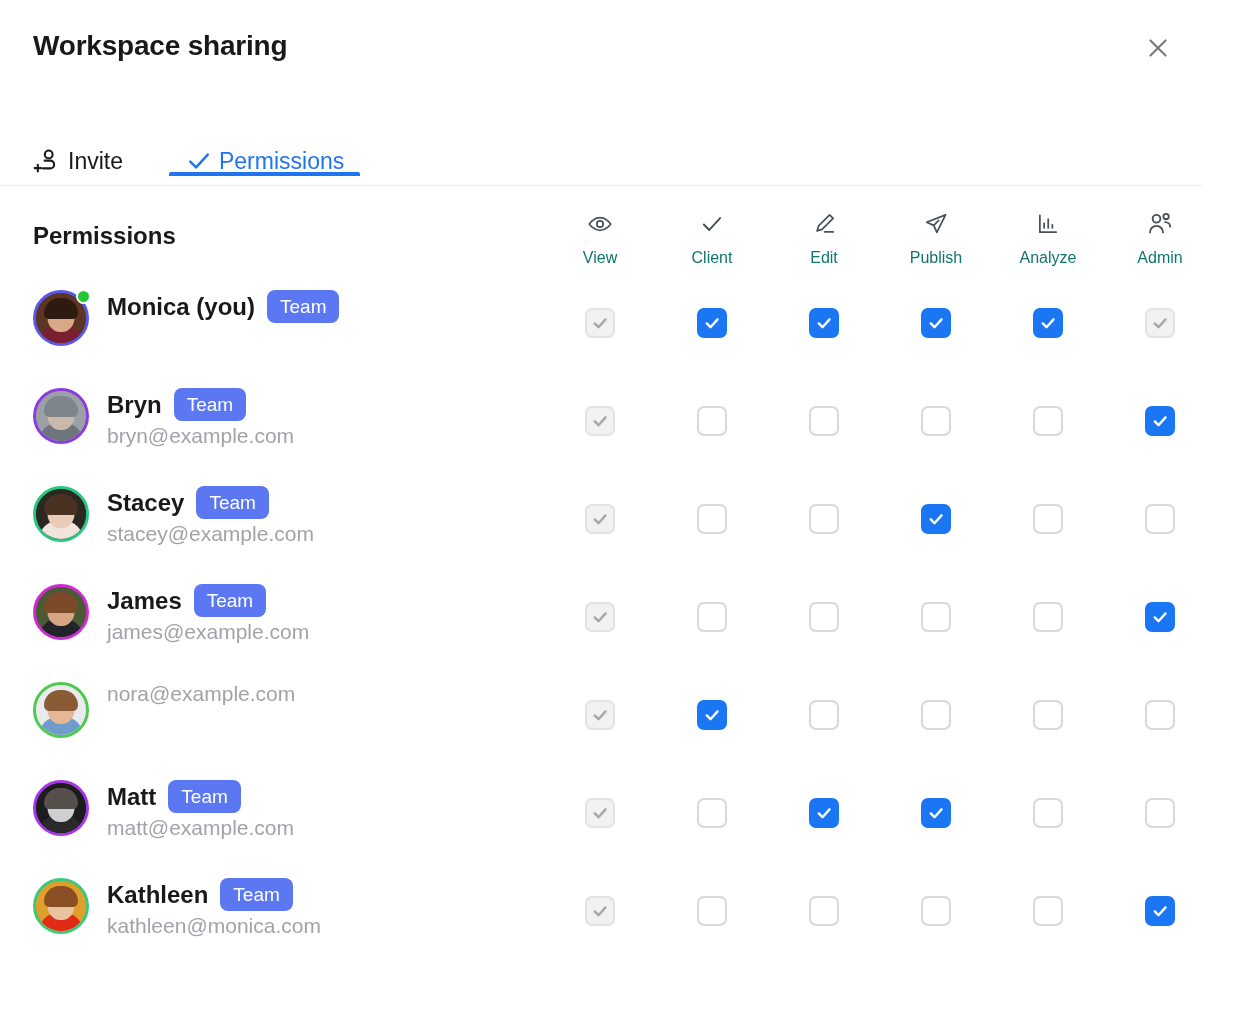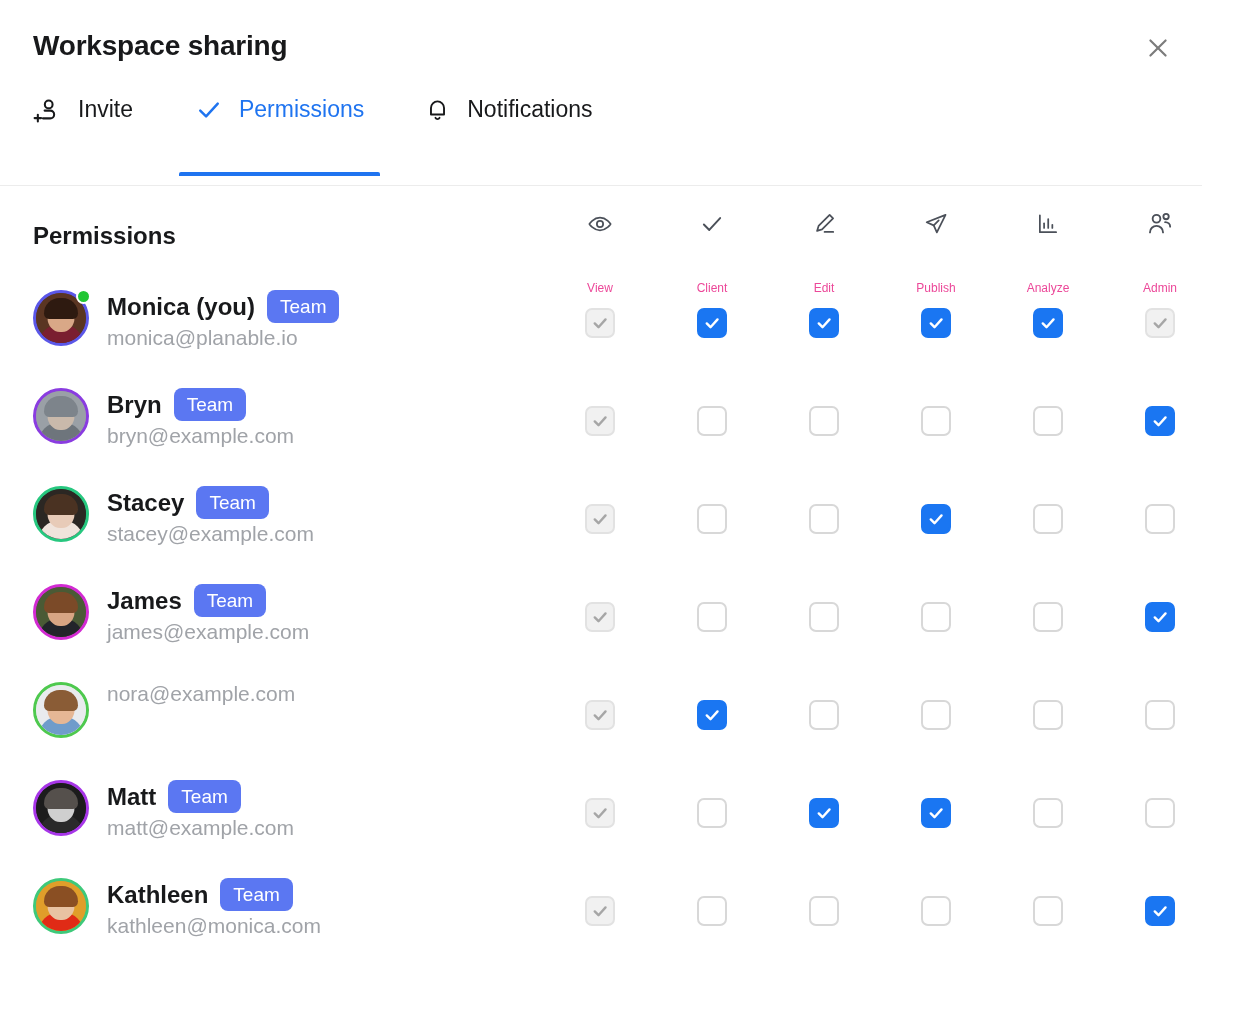--- a/index.html
+++ b/index.html
@@ -52,22 +52,22 @@
   .tab-bar {
     position: relative;
     height: 90px;
     border-bottom: 1px solid #ececec;
     display: flex;
     align-items: flex-start;
     padding-left: 33px;
   }
   .tab {
     display: flex;
-    align-items: flex-start;
-    gap: 16px;
+    align-items: flex-end;
+    gap: 6px;
     height: 79px;
     padding: 0 16px;
     margin-right: 28px;
     cursor: pointer;
     position: relative;
     color: #18191b;
   }
   .tab:first-child { padding-left: 0; margin-right: 30px; }
   .tab-label {
     font-size: 23px;
@@ -112,24 +112,23 @@
     width: 110px;
     text-align: center;
     display: flex;
     flex-direction: column;
     align-items: center;
     gap: 12px;
     cursor: pointer;
   }
   .col-head-icon { color: #4b5059; height: 26px; display:flex; align-items:center; }
   .col-head-label {
-    font-size: 12px;
-    color: #ec4899;
+    font-size: 16px;
+    color: #0f766e;
     white-space: nowrap;
-    margin-top: 32px;
   }
 
   
   .rows { position: relative; }
   .row {
     position: relative;
     height: 98px;
   }
   .member {
     position: absolute;
@@ -257,29 +256,20 @@
 
     <div class="tab active">
       <span class="tab-icon">
         <svg width="28" height="28" viewBox="0 0 24 24" fill="none" stroke="currentColor" stroke-width="2.1" stroke-linecap="round" stroke-linejoin="round">
           <polyline points="4.5,12.5 9.5,17.5 19.5,6.5"></polyline>
         </svg>
       </span>
       <span class="tab-label">Permissions</span>
     </div>
 
-    <div class="tab">
-      <span class="tab-icon">
-        <svg width="27" height="27" viewBox="0 0 24 24" fill="none" stroke="currentColor" stroke-width="1.7" stroke-linecap="round" stroke-linejoin="round">
-          <path d="M6.2 16.5V10.6a5.8 5.8 0 0 1 11.6 0v5.9z"></path>
-          <path d="M10.2 19.4a2 2 0 0 0 3.6 0"></path>
-        </svg>
-      </span>
-      <span class="tab-label">Notifications</span>
-    </div>
 
   </div>
 
   <div class="table">
     <div class="col-head-row">
       <div class="section-label">Permissions</div>
       <div id="col-heads">
           <div class="col-head" style="left: 545px;">
             <span class="col-head-icon">
               <svg width="26" height="26" viewBox="0 0 24 24" fill="none" stroke="currentColor" stroke-width="1.6" stroke-linecap="round" stroke-linejoin="round">
@@ -349,21 +339,20 @@
                 <div style="position:absolute;left:50%;top:16%;width:27px;height:31px;transform:translateX(-50%);border-radius:50% 50% 46% 46%;background:#d9a887;"></div>
                 <div style="position:absolute;left:50%;top:9%;width:34px;height:21px;transform:translateX(-50%);border-radius:17px 17px 6px 6px;background:#2e1a10;"></div>
               </div>
               <div class="online-dot"></div>
             </div>
             <div class="member-text">
               <div class="member-line">
                 <span class="member-name">Monica (you)</span>
                 <span class="badge">Team</span>
               </div>
-              <span class="member-email">monica@planable.io</span>
             </div>
           </div>
           <div class="cb-cell" style="left: 545px;">
             <div class="checkbox disabled">
               <svg width="18" height="18" viewBox="0 0 24 24" fill="none" stroke-width="3.2" stroke-linecap="round" stroke-linejoin="round">
                 <path d="M5 12.6 10 17.6 19.4 7.2"></path>
               </svg>
             </div>
           </div>
           <div class="cb-cell" style="left: 657px;">

